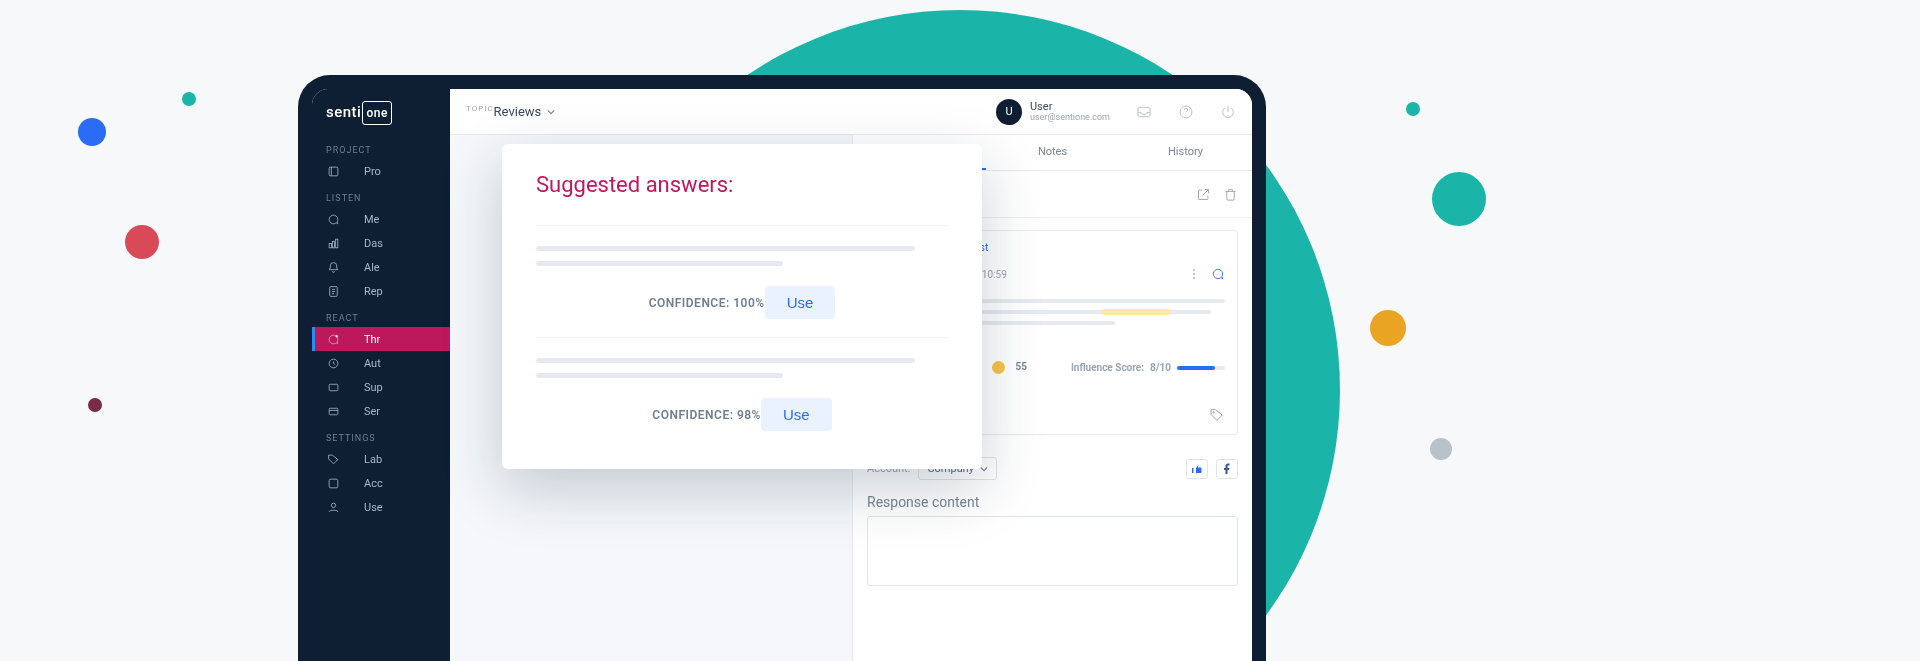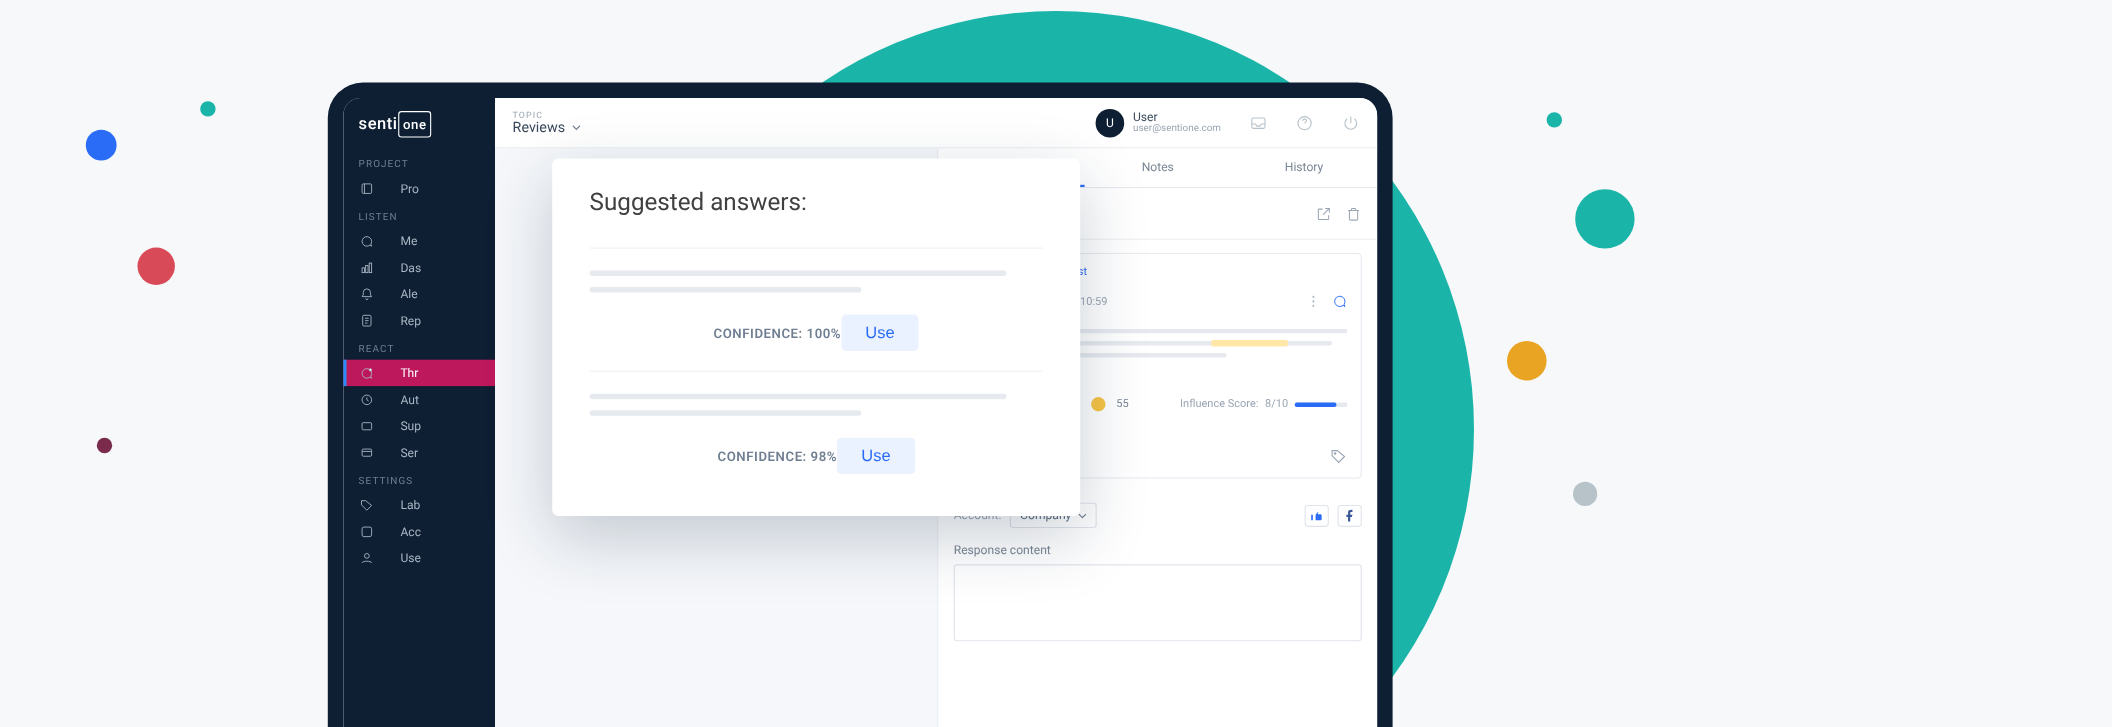--- a/index.html
+++ b/index.html
@@ -42,21 +42,21 @@
   .logo .one { border:1px solid #fff; padding:4px 3px; border-radius:3px; margin-left:1px; font-size:12px;}
   .nav-section-label { font-size:9px; letter-spacing:1px; color:#6f7e91; padding:10px 14px 4px 14px; }
   .nav-item { display:flex; align-items:center; gap:24px; padding:5px 14px; color:#aab6c4; font-size:11px; cursor:pointer; }
   .nav-item.active { background:#be185d; border-left:3px solid #2b8cf6; padding-left:11px; color:#fff;}
   .nav-ic { width:14px; height:14px; display:inline-flex; align-items:center; justify-content:center; }
   .nav-ic svg { width:13px; height:13px; stroke:#aab6c4; fill:none; stroke-width:1.5; }
 
   
   .main { flex:1; display:flex; flex-direction:column; position:relative;}
   .topbar { height:46px; background:#fff; border-bottom:1px solid #e6eaef; display:flex; align-items:center; padding:0 16px; gap:16px;}
-  .topic { display:flex; flex-direction:column; }
+  .topic { display:flex; flex-direction:row; }
   .topic-label { font-size:8px; letter-spacing:1px; color:#9aa5b3; }
   .topic-val { font-size:13px; color:#3a4a5c; display:flex; align-items:center; gap:6px; cursor:pointer;}
   .chev { width:8px; height:8px; }
   .spacer { flex:1; }
   .avatar-u { width:26px; height:26px; border-radius:50%; background:#0e1f33; color:#fff; font-size:11px; display:flex; align-items:center; justify-content:center;}
   .user-block { display:flex; align-items:center; gap:8px; }
   .user-text { display:flex; flex-direction:column; line-height:1.1;}
   .user-name { font-size:11px; color:#3a4a5c;}
   .user-email{ font-size:9px; color:#9aa5b3;}
   .top-ic { width:16px; height:16px; stroke:#b7c2c9; fill:none; stroke-width:1.5; margin-left:10px; cursor:pointer;}
@@ -90,21 +90,21 @@
 
   .body-row { display:flex; gap:12px; margin-top:12px;}
   .img-ph { width:58px; height:50px; border:1px solid #e0e5ea; border-radius:4px; display:flex; align-items:center; justify-content:center;}
   .img-ph svg{width:26px;height:22px;stroke:#c7d0d9;fill:none;stroke-width:1.5;}
   .lines { flex:1; display:flex; flex-direction:column; gap:7px; padding-top:2px;}
   .line { height:4px; background:#e6eaef; border-radius:2px;}
   .line.s1{width:100%;} .line.s2{width:95%;} .line.s3{width:60%;}
   .line.hl { position:relative;}
   .hl-seg{position:absolute; right:40px; top:-1px; height:6px; width:70px; background:#ffe7a8; border-radius:2px;}
 
-  .react-row { display:flex; align-items:center; gap:10px; margin-top:14px; font-size:10px; flex-wrap:wrap;}
+  .react-row { display:flex; gap:10px; margin-top:14px; font-size:10px; flex-wrap:wrap;font-weight:bold;}
   .r-ic{width:13px;height:13px;border-radius:50%;display:inline-block;}
   .r-like{background:#2b6cf6;} .r-love{background:#e7414f;} .r-laugh{background:#f7c544;}
   .r-count{color:#7a8796; margin-right:6px;}
   .inf { margin-left:auto; color:#9aa5b3; display:flex; align-items:center; gap:6px;}
   .inf-bar{width:48px;height:4px;background:#e6eaef;border-radius:2px;position:relative;}
   .inf-bar::after{content:"";position:absolute;left:0;top:0;height:100%;width:80%;background:#2b6cf6;border-radius:2px;}
   .stat{display:flex;align-items:center;gap:3px;color:#7a8796;}
   .stat svg{width:12px;height:12px;stroke:#9aa5b3;fill:none;stroke-width:1.5;}
 
   .sent-row{display:flex;gap:6px;margin-top:10px;align-items:center;}
@@ -113,30 +113,30 @@
   .tag-ic{margin-left:auto;width:16px;height:16px;stroke:#9aa5b3;fill:none;stroke-width:1.5;cursor:pointer;}
 
   .acct-row{display:flex;align-items:center;gap:8px;margin:10px 14px 0 14px;font-size:11px;}
   .acct-label{color:#9aa5b3;}
   .acct-sel{border:1px solid #dfe4ea;border-radius:3px;padding:4px 8px;display:flex;align-items:center;gap:6px;color:#5a6b7d;cursor:pointer;font-size:11px;}
   .acct-right{margin-left:auto;display:flex;gap:8px;}
   .sq-ic{width:22px;height:20px;border:1px solid #dfe4ea;border-radius:3px;display:flex;align-items:center;justify-content:center;cursor:pointer;}
   .sq-ic svg{width:12px;height:12px;fill:#3b5998;}
   .thumb{fill:#2b6cf6!important;}
 
-  .resp-label{font-size:11px;color:#7a8796;margin:14px 14px 6px 14px;}
+  .resp-label{font-size:14px;color:#7a8796;margin:14px 14px 6px 14px;}
   .resp-box{margin:0 14px;border:1px solid #dfe4ea;border-radius:3px;height:70px;background:#fff;}
 
   
   .modal {
     position:absolute; left:52px; top:55px; width:480px; background:#fff;
     border-radius:6px; box-shadow:0 20px 60px rgba(20,40,70,0.22);
     padding:28px 34px 20px 34px; z-index:5;
   }
-  .modal-title{font-size:22px; color:#404040; font-weight:400; margin-bottom:28px;}
+  .modal-title{font-size:22px; color:#be185d; font-weight:400; margin-bottom:28px;}
   .sug-item{border-top:1px solid #eef1f4; padding:20px 0 18px 0;}
   .sug-lines{display:flex;flex-direction:column;gap:10px;margin-bottom:20px;}
   .sug-line{height:5px;background:#e6eaef;border-radius:3px;}
   .sug-line.l1{width:92%;} .sug-line.l2{width:60%;}
   .sug-foot{display:flex;align-items:center;justify-content:center;}
   .conf{font-size:12px;letter-spacing:.5px;color:#6f7e91;font-weight:600;}
   .use-btn{background:#eaf2ff;color:#2b6cf6;border:none;border-radius:4px;padding:8px 22px;font-size:15px;cursor:pointer;}
 </style>
 </head>
 <body>

